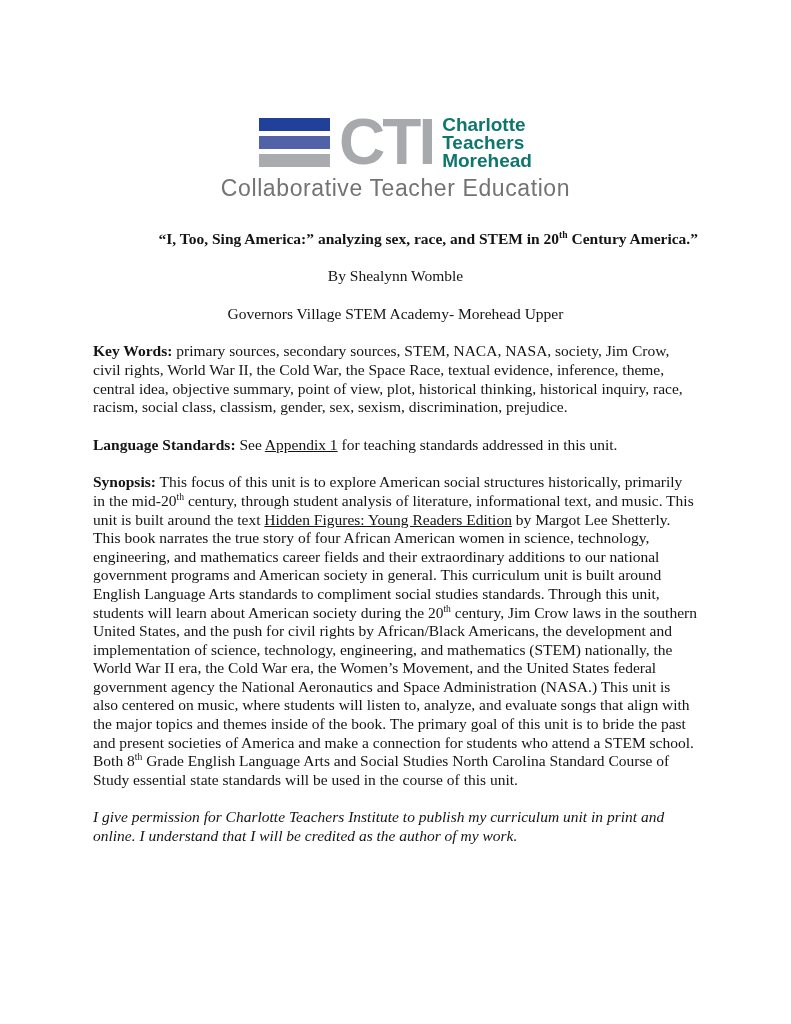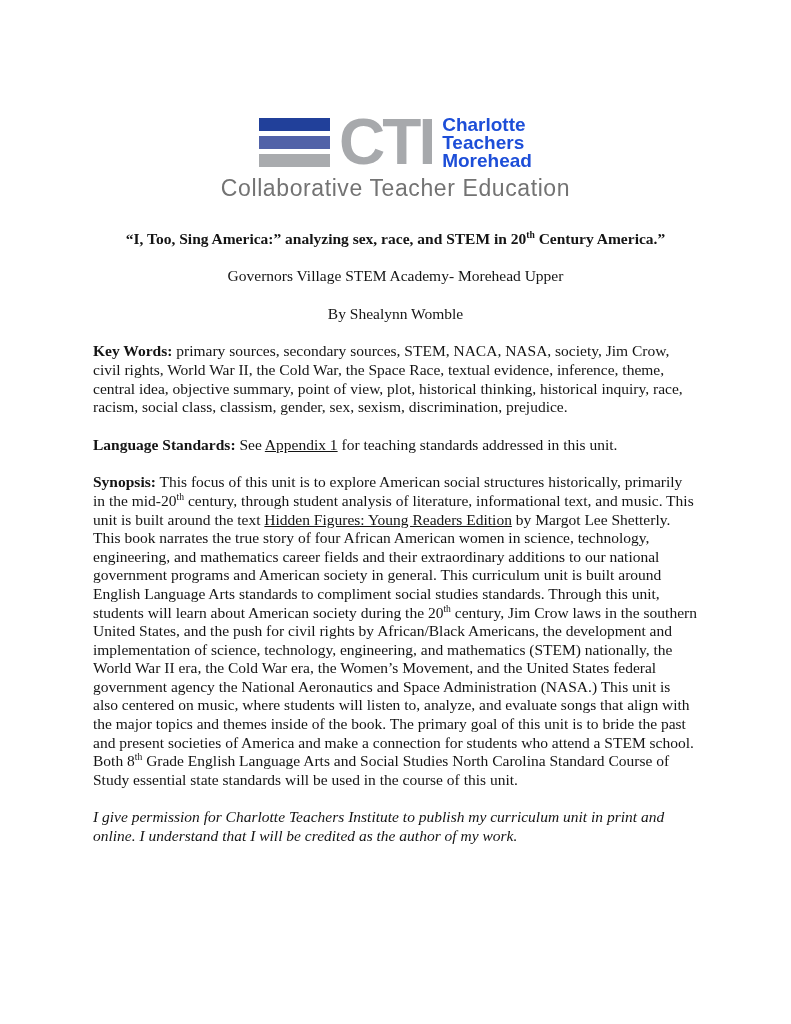--- a/index.html
+++ b/index.html
@@ -37,35 +37,35 @@
     line-height: 56px;
     letter-spacing: -3px;
     color: #a7a9ac;
     margin-top: 0;
   }
   .logo-name {
     text-align: left;
     font-weight: bold;
     font-size: 19px;
     line-height: 18px;
-    color: #1d4ed8;
+    color: #0f766e;
     margin-top: 2px;
   }
   .tagline {
     font-family: "Liberation Sans", sans-serif;
     font-size: 23px;
     letter-spacing: 0.6px;
     color: #737373;
     margin-top: 5px;
   }
   
   .content { margin-top: 27px; }
   p { margin: 0 0 19px 0; }
   .center { text-align: center; }
-  .doc-title { font-weight: bold; text-align: center; }
+  .doc-title { font-weight: bold; text-align: right; }
   .italic { font-style: italic; }
   .seg-b { font-weight: bold; }
   .seg-u { text-decoration: underline; font-family: Liberation Serif, serif; }
   .seg-sup { font-size: 0.62em; vertical-align: super; line-height: 0; }
 </style>
 </head>
 <body>
 
 <div class="page">
 
@@ -81,21 +81,21 @@
         <div>Charlotte</div>
         <div>Teachers</div>
         <div>Morehead</div>
       </div>
     </div>
     <div class="tagline">Collaborative Teacher Education</div>
   </div>
 
   <div class="content">
     <p class="doc-title"><span class="seg-b">“I, Too, Sing America:” analyzing sex, race, and STEM in 20</span><span class="seg-b seg-sup">th</span><span class="seg-b"> Century America.”</span></p>
+    <p class="center">By Shealynn Womble</p>
     <p class="center">Governors Village STEM Academy- Morehead Upper</p>
-    <p class="center">By Shealynn Womble</p>
     <p><span class="seg-b">Key Words:</span><span> primary sources, secondary sources,  STEM, NACA, NASA, society, Jim Crow, civil rights, World War II, the Cold War, the Space Race, textual evidence, inference, theme, central idea, objective summary, point of view, plot, historical thinking, historical inquiry, race, racism, social class, classism, gender, sex, sexism, discrimination, prejudice.</span></p>
     <p><span class="seg-b">Language Standards:</span><span>  See </span><span class="seg-u">Appendix 1</span><span> for teaching standards addressed in this unit.</span></p>
     <p><span class="seg-b">Synopsis:</span><span> This focus of this unit is to explore American social structures historically, primarily in the mid-20</span><span class="seg-sup">th</span><span> century, through student analysis of literature, informational text, and music. This unit is built around the text </span><span class="seg-u">Hidden Figures: Young Readers Edition</span><span> by Margot Lee Shetterly. This book narrates the true story of four African American women in science, technology, engineering, and mathematics career fields and their extraordinary additions to our national government programs and American society in general. This curriculum unit is built around English Language Arts standards to compliment social studies standards. Through this unit, students will learn about American society during the 20</span><span class="seg-sup">th</span><span> century, Jim Crow laws in the southern United States, and the push for civil rights by African/Black Americans, the development and implementation of science, technology, engineering, and mathematics (STEM) nationally, the World War II era, the Cold War era, the Women’s Movement, and the United States federal government agency the National Aeronautics and Space Administration (NASA.) This unit is also centered on music, where students will listen to, analyze, and evaluate songs that align with the major topics and themes inside of the book. The primary goal of this unit is to bride the past and present societies of America and make a connection for students who attend a STEM school. Both 8</span><span class="seg-sup">th</span><span> Grade English Language Arts and Social Studies North Carolina Standard Course of Study essential state standards will be used in the course of this unit.</span></p>
     <p class="italic">I give permission for Charlotte Teachers Institute to publish my curriculum unit in print and online. I understand that I will be credited as the author of my work.</p>
   </div>
 
 </div>
 
 </body></html>

